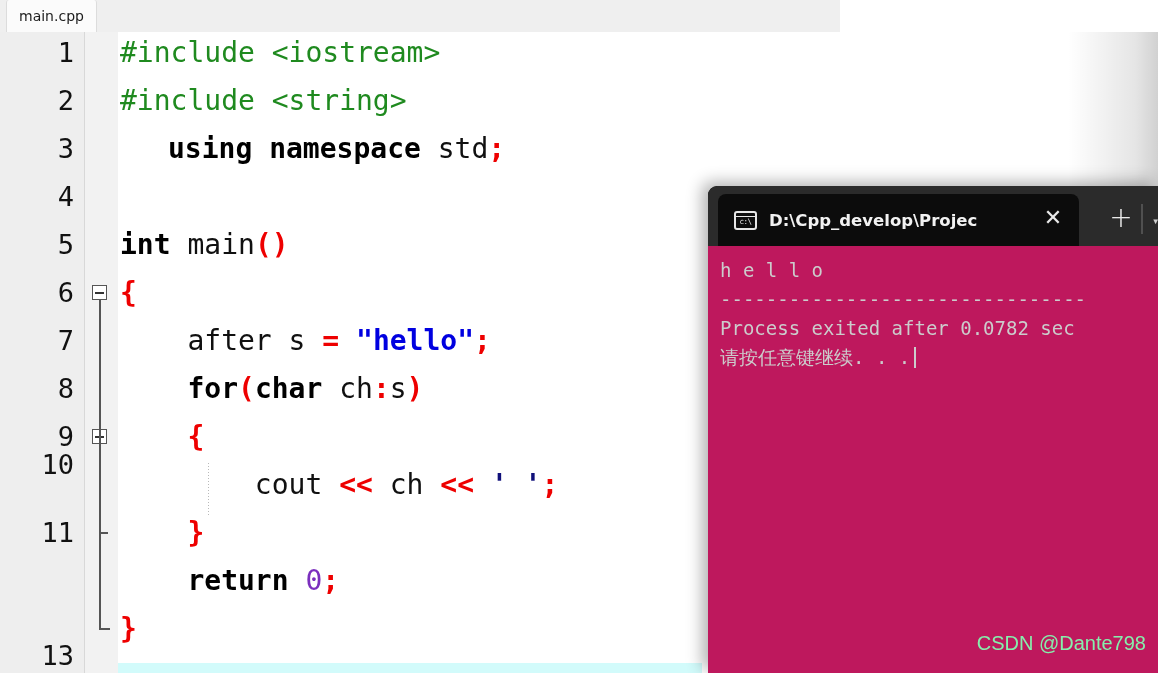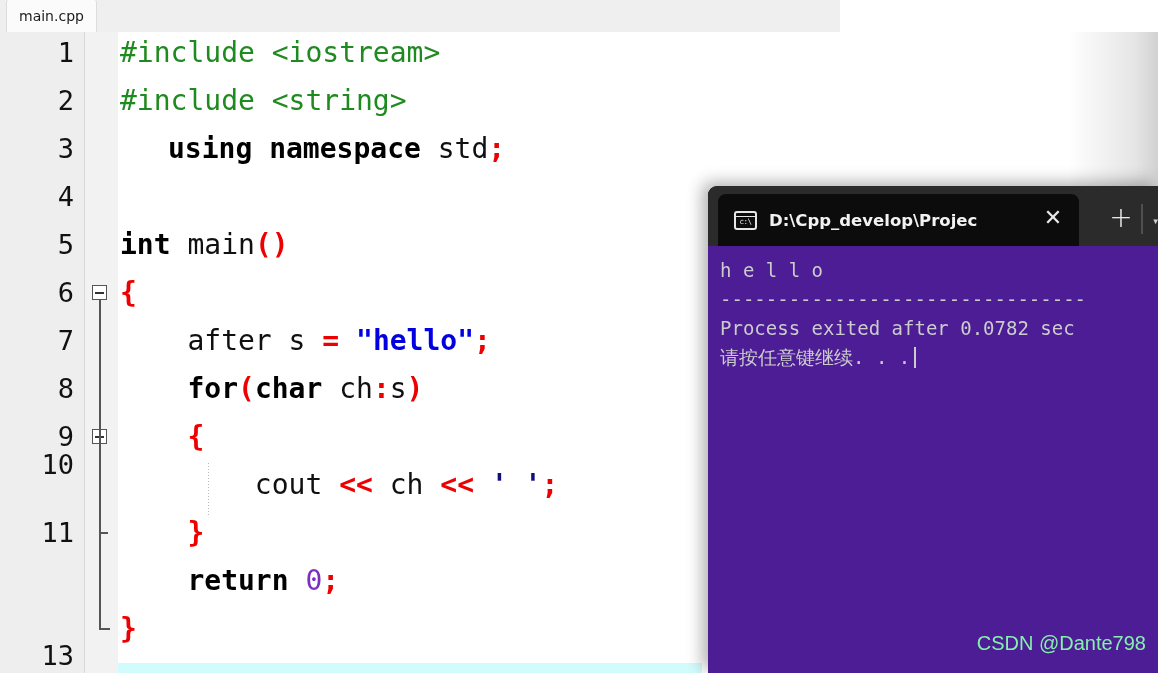--- a/index.html
+++ b/index.html
@@ -137,21 +137,21 @@
     color:#eaeaea;font-size:28px;line-height:32px;text-align:center;font-weight:300;
     font-family:"DejaVu Sans", sans-serif;
   }
   #term-sep{
     position:absolute;left:433px;top:18px;width:2px;height:30px;background:#505050;
   }
   #term-chevron{
     position:absolute;left:444px;top:28px;color:#cfcfcf;font-size:12px;
   }
   #term-body{
-    position:absolute;left:0;top:60px;width:450px;bottom:0;background:#4c1d95;
+    position:absolute;left:0;top:60px;width:450px;bottom:0;background:#be185d;
     padding:10px 0 0 12px;box-sizing:border-box;
   }
   .tline{
     color:#cccccc;font-size:19px;line-height:29px;white-space:pre;
     font-family:"DejaVu Sans Mono", monospace;
   }
   #t-cursor{
     display:inline-block;width:2px;height:21px;background:#cccccc;
     vertical-align:-4px;margin-left:4px;
   }

